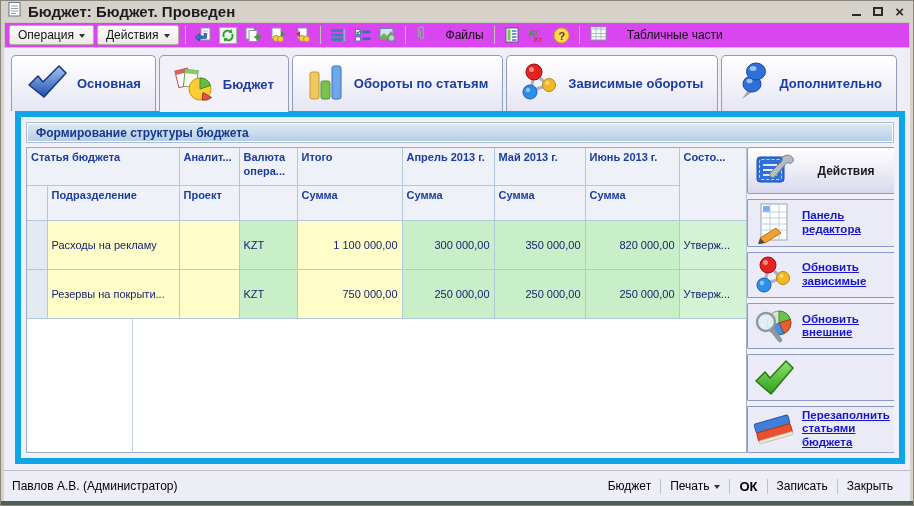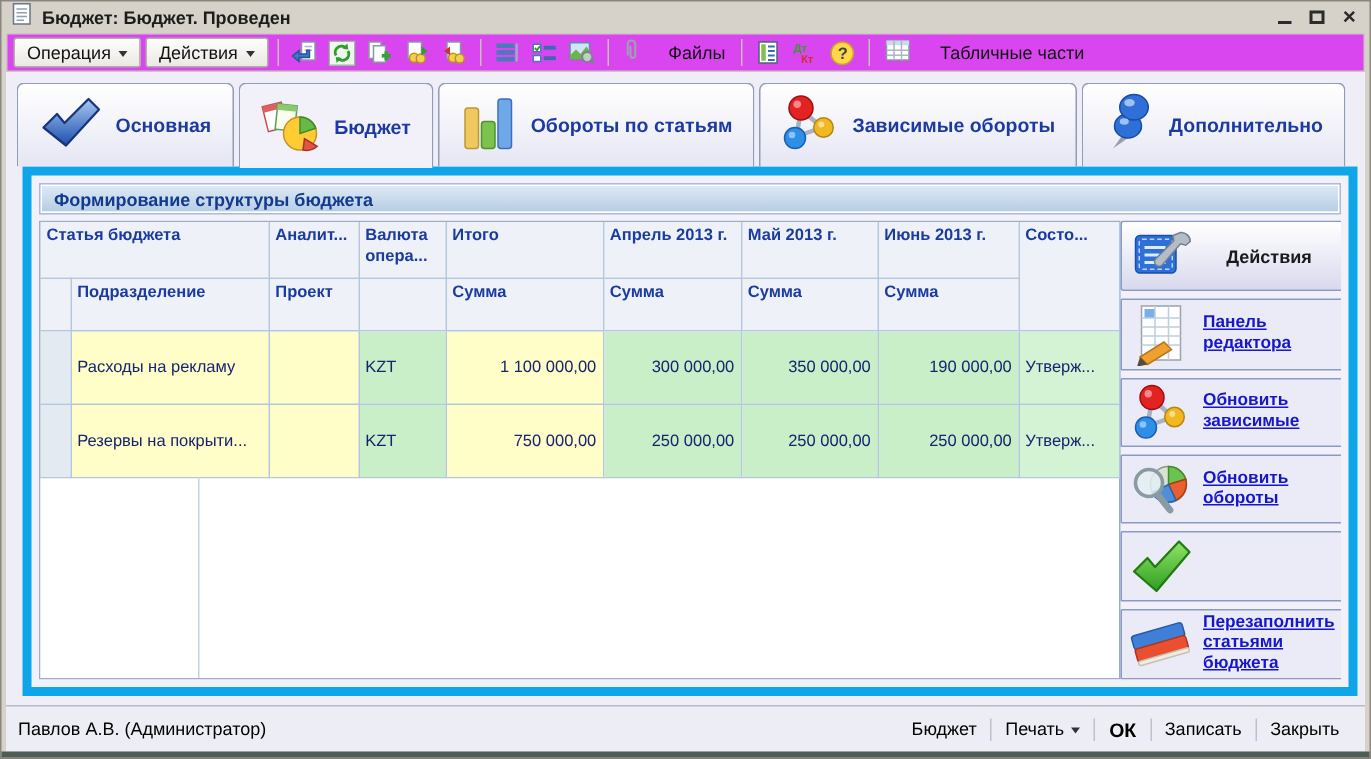--- a/index.html
+++ b/index.html
@@ -8,21 +8,21 @@
 
   .window {
     width: 914px; height: 506px;
     background: #d6d2ca;
     border: 1px solid #8a867e;
     display: flex; flex-direction: column;
   }
 
   
   .titlebar { height: 21px; display: flex; align-items: center; padding: 0 7px; gap: 6px; flex: none; }
-  .title { font-size: 12px; font-weight: bold; color: #1c1c1c; flex: 1; }
+  .title { font-size: 15px; font-weight: bold; color: #1c1c1c; flex: 1; }
   .win-controls { display: flex; align-items: center; gap: 12px; padding-right: 2px; }
   .wc { display: inline-block; cursor: default; }
   .wc-min { width: 9px; height: 9px; border-bottom: 2px solid #2b2b2b; }
   .wc-max { width: 10px; height: 9px; border: 2px solid #2b2b2b; }
   .wc-close { font-size: 15px; font-weight: bold; color: #2b2b2b; line-height: 10px; }
 
   
   .toolbar {
     height: 26px; margin: 0 3px; flex: none;
     background: #d946ef; border: 1px solid #ccc8c0;
@@ -394,21 +394,21 @@
             </thead>
             <tbody>
               <tr>
                 <td class="ind"></td>
                 <td class="y">Расходы на рекламу</td>
                 <td class="y"></td>
                 <td class="g">KZT</td>
                 <td class="y num">1 100 000,00</td>
                 <td class="g num">300 000,00</td>
                 <td class="g num">350 000,00</td>
-                <td class="g num">190 000,00</td>
+                <td class="g num">820 000,00</td>
                 <td class="s">Утверж...</td>
               </tr>
               <tr>
                 <td class="ind"></td>
                 <td class="y">Резервы на покрыти...</td>
                 <td class="y"></td>
                 <td class="g">KZT</td>
                 <td class="y num">750 000,00</td>
                 <td class="g num">250 000,00</td>
                 <td class="g num">250 000,00</td>
@@ -481,21 +481,21 @@
             <span class="side-ico">
               <svg width="42" height="38" viewBox="0 0 42 38">
                   <circle cx="26" cy="16" r="12" fill="#d8e4d0" stroke="#8a9a88"></circle>
                   <path d="M26 16 L26 4 A12 12 0 0 1 37.5 12.5 Z" fill="#6cc24e" stroke="#3f8c28"></path>
                   <path d="M26 16 L37.5 12.5 A12 12 0 0 1 31 26.5 Z" fill="#e86030" stroke="#b03c14"></path>
                   <path d="M26 16 L31 26.5 A12 12 0 0 1 15 21.5 Z" fill="#4f8fd8" stroke="#2a62a8"></path>
                   <circle cx="13" cy="15" r="9" fill="#e4eef2" fill-opacity="0.85" stroke="#8a9aa2" stroke-width="2.4"></circle>
                   <line x1="19" y1="23" x2="27" y2="33" stroke="#8a9aa2" stroke-width="4.5" stroke-linecap="round"></line>
                 </svg>
             </span>
-            <span class="lbl">Обновить обороты</span>
+            <span class="lbl">Обновить внешние</span>
           </div>
 
           <div class="side-btn">
             <span class="side-ico">
               <svg width="42" height="40" viewBox="0 0 42 40">
                   <defs>
                     <linearGradient id="ggrn" x1="0" y1="0" x2="0" y2="1">
                       <stop offset="0" stop-color="#90e468"></stop>
                       <stop offset="1" stop-color="#2f9e20"></stop>
                     </linearGradient>

